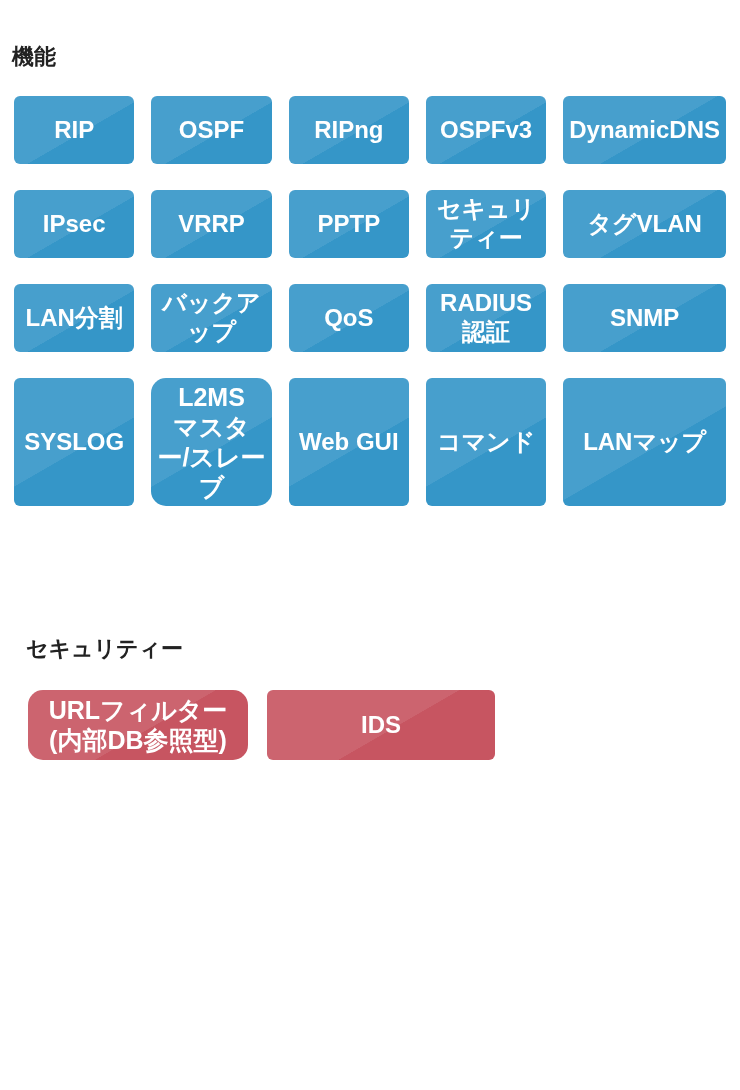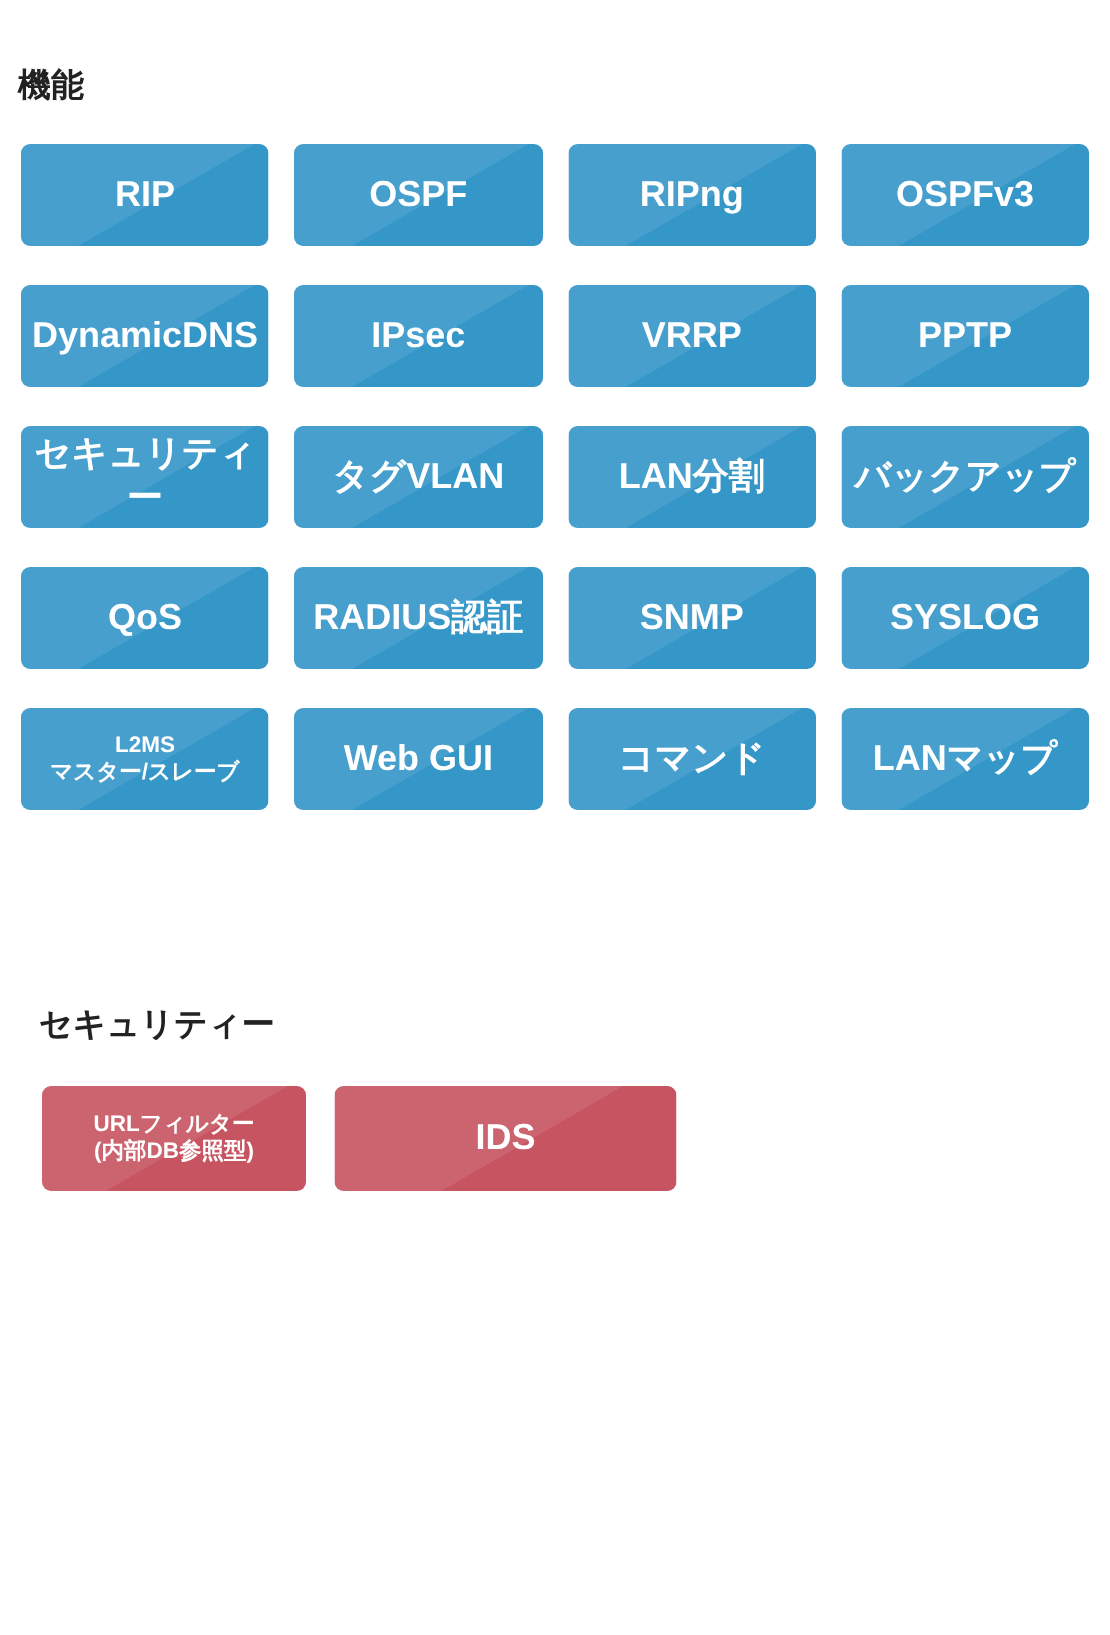--- a/index.html
+++ b/index.html
@@ -26,21 +26,21 @@
   }
   .features {
     padding-top: 28px;
     margin-top: 16px;
   }
   .features .section-heading {
     margin-left: 12px;
   }
   .button-grid {
     display: grid;
-    grid-template-columns: repeat(4, 1fr);
+    grid-template-columns: repeat(5, 1fr);
     column-gap: 17px;
     row-gap: 26px;
     margin: 26px 14px 0 14px;
   }
   .btn {
     min-height: 68px;
     border-radius: 6px;
     display: flex;
     align-items: center;
     justify-content: center;
@@ -50,38 +50,39 @@
     font-size: 24px;
     line-height: 1.2;
     white-space: pre-line;
     background-color: var(--feature-color);
     background-image: linear-gradient(150deg, rgba(255,255,255,0.09) 55%, rgba(255,255,255,0) 55.2%);
     cursor: pointer;
     box-sizing: border-box;
     padding: 4px 6px;
   }
   .btn.small {
-    font-size: 15px;
+    font-size: 25px;
+    border-radius: 15px;
   }
   .security {
     margin-top: 130px;
   }
   .security .section-heading {
     margin-left: 26px;
   }
   .security .button-row {
     display: flex;
     gap: 19px;
     margin: 28px 0 0 28px;
   }
   .security .btn {
     background-color: var(--security-color);
     height: 70px;
   }
-  .security .btn.w1 { width: 176px; }
+  .security .btn.w1 { width: 220px; }
   .security .btn.w2 { width: 228px; }
 </style>
 </head>
 <body>
 
 <div class="page">
 
   <section class="features">
     <h2 class="section-heading">機能</h2>
     <div class="button-grid">

